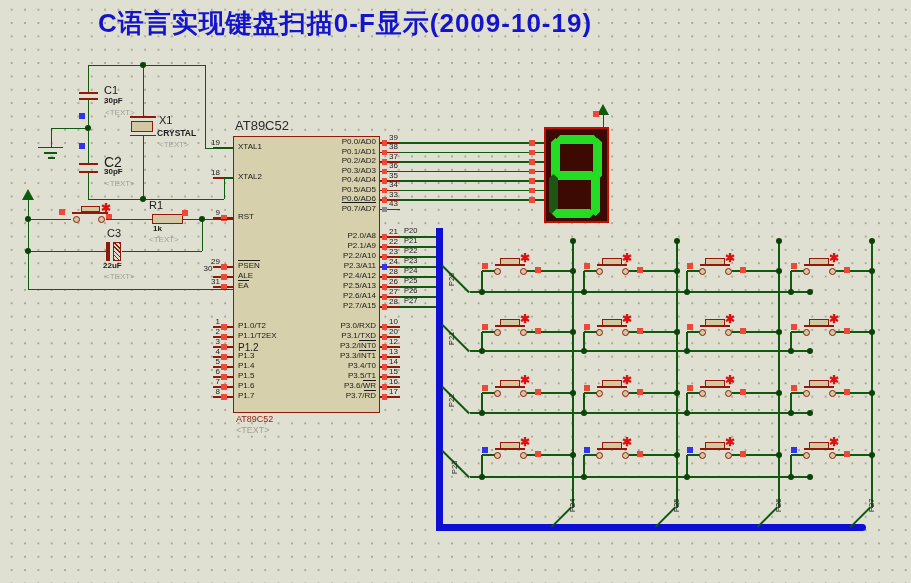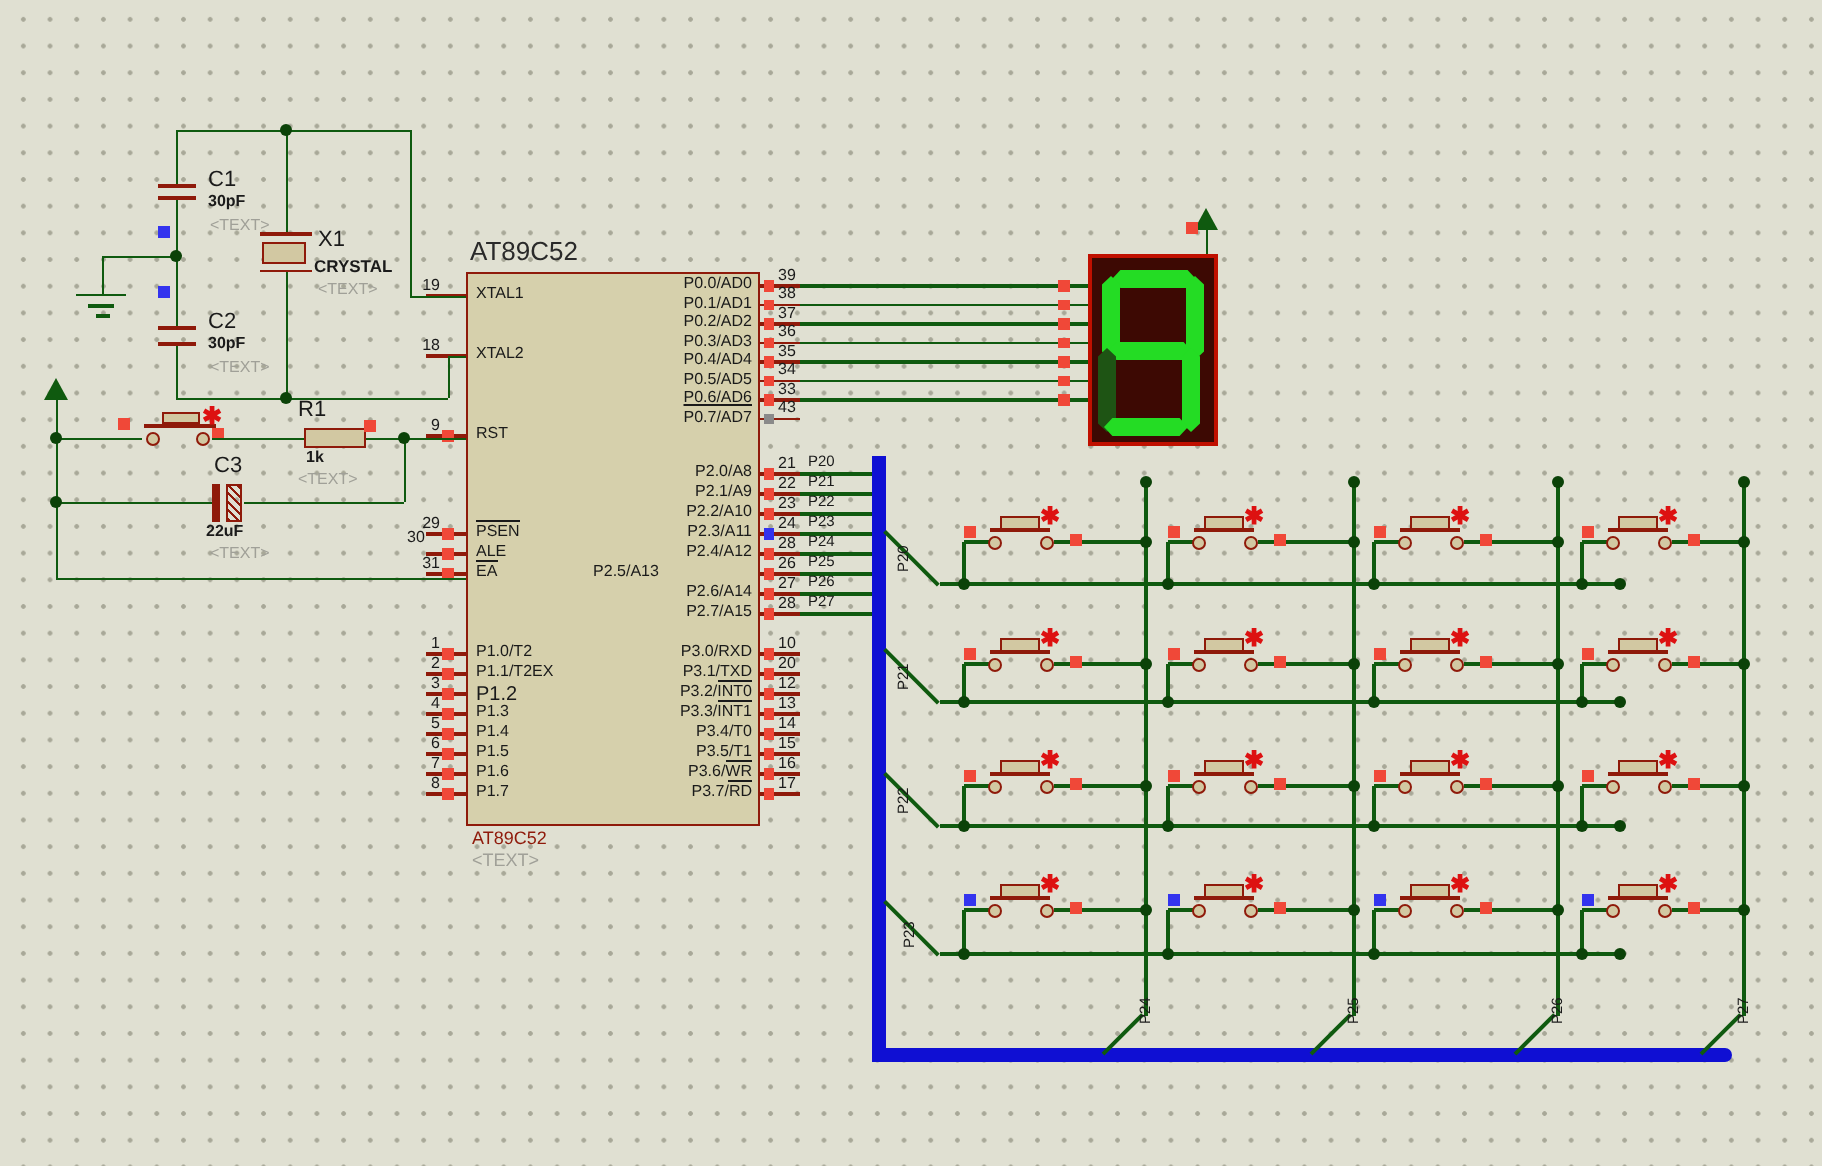--- a/index.html
+++ b/index.html
@@ -23,20 +23,21 @@
   #chip-bottom-ph{position:absolute;left:236px;top:426px;font-size:9px;color:#A0A098;}
   .seg{position:absolute;}
   .seg.h{width:42px;height:9px;clip-path:polygon(10% 0,90% 0,100% 50%,90% 100%,10% 100%,0 50%);}
   .seg.v{width:9px;height:42px;clip-path:polygon(0 10%,50% 0,100% 10%,100% 90%,50% 100%,0 90%);}
   .tri{position:absolute;width:0;height:0;border-left:6px solid rgba(0,0,0,0);border-right:6px solid rgba(0,0,0,0);border-bottom:11px solid #0F5A0F;}
 </style>
 </head>
 <body>
 
 <div id="canvas">
+  <div id="title" style="color: rgb(20, 20, 204);">C语言实现键盘扫描0-F显示(2009-10-19)</div>
   <div id="chip"></div>
   <div id="chip-ref" class="t">AT89C52</div>
   <div id="chip-bottom-ref" class="t">AT89C52</div>
   <div id="chip-bottom-ph" class="t">&lt;TEXT&gt;</div>
 <div class="abs" style="left: 213px; top: 147.25px; width: 20px; height: 1.5px; background: rgb(143, 26, 10);"></div>
     <div class="t" style="left: 196px; top: 138.5px; font-size: 8px; width: 24px; text-align: right;">19</div>
     <div class="t" style="left: 238px; top: 143px; font-size: 8px;">XTAL1</div>
     <div class="abs" style="left: 213px; top: 177.25px; width: 20px; height: 1.5px; background: rgb(143, 26, 10);"></div>
     <div class="t" style="left: 196px; top: 168.5px; font-size: 8px; width: 24px; text-align: right;">18</div>
     <div class="t" style="left: 238px; top: 173px; font-size: 8px;">XTAL2</div>
@@ -160,21 +161,21 @@
     <div class="t" style="left: 404px; top: 256.5px; font-size: 7.5px;">P23</div>
     <div class="abs" style="left: 380px; top: 276.25px; width: 20px; height: 1.5px; background: rgb(143, 26, 10);"></div>
     <div class="t" style="left: 389px; top: 267.5px; font-size: 8px;">28</div>
     <div class="sq" style="left: 381.5px; top: 274px; background: rgb(240, 72, 56);"></div>
     <div class="t" style="left: 250px; top: 272px; font-size: 8px; width: 126px; text-align: right;">P2.4/A12</div>
     <div class="abs" style="left: 400px; top: 276.25px; width: 36px; height: 1.5px; background: rgb(15, 90, 15);"></div>
     <div class="t" style="left: 404px; top: 266.5px; font-size: 7.5px;">P24</div>
     <div class="abs" style="left: 380px; top: 286.25px; width: 20px; height: 1.5px; background: rgb(143, 26, 10);"></div>
     <div class="t" style="left: 389px; top: 277.5px; font-size: 8px;">26</div>
     <div class="sq" style="left: 381.5px; top: 284px; background: rgb(240, 72, 56);"></div>
-    <div class="t" style="left: 250px; top: 282px; font-size: 8px; width: 126px; text-align: center;">P2.5/A13</div>
+    <div class="t" style="left: 250px; top: 282px; font-size: 8px; width: 126px; text-align: right;">P2.5/A13</div>
     <div class="abs" style="left: 400px; top: 286.25px; width: 36px; height: 1.5px; background: rgb(15, 90, 15);"></div>
     <div class="t" style="left: 404px; top: 276.5px; font-size: 7.5px;">P25</div>
     <div class="abs" style="left: 380px; top: 296.25px; width: 20px; height: 1.5px; background: rgb(143, 26, 10);"></div>
     <div class="t" style="left: 389px; top: 287.5px; font-size: 8px;">27</div>
     <div class="sq" style="left: 381.5px; top: 294px; background: rgb(240, 72, 56);"></div>
     <div class="t" style="left: 250px; top: 292px; font-size: 8px; width: 126px; text-align: right;">P2.6/A14</div>
     <div class="abs" style="left: 400px; top: 296.25px; width: 36px; height: 1.5px; background: rgb(15, 90, 15);"></div>
     <div class="t" style="left: 404px; top: 286.5px; font-size: 7.5px;">P26</div>
     <div class="abs" style="left: 380px; top: 306.25px; width: 20px; height: 1.5px; background: rgb(143, 26, 10);"></div>
     <div class="t" style="left: 389px; top: 297.5px; font-size: 8px;">28</div>
@@ -266,21 +267,21 @@
       <div class="abs" style="left: 6.5px; top: 14.5px; width: 7px; height: 7px; border-radius: 50%; background: rgb(210, 200, 162); border: 1.5px solid rgb(143, 26, 10); box-sizing: border-box;"></div>
       <div class="abs" style="left: 31.5px; top: 14.5px; width: 7px; height: 7px; border-radius: 50%; background: rgb(210, 200, 162); border: 1.5px solid rgb(143, 26, 10); box-sizing: border-box;"></div>
     </div>
     <div class="t" style="left: 101px; top: 202px; font-size: 12px; color: rgb(221, 17, 17); font-weight: bold;">✱</div>
     <div class="sq" style="left: 59px; top: 209px; background: rgb(240, 72, 56);"></div>
     <div class="sq" style="left: 106px; top: 213.5px; background: rgb(240, 72, 56);"></div>
     <div class="sq" style="left: 182px; top: 210px; background: rgb(240, 72, 56);"></div>
     <div class="t" style="left: 104px; top: 84px; font-size: 11px;">C1</div>
     <div class="t" style="left: 104px; top: 97px; font-size: 8px; font-weight: bold;">30pF</div>
     <div class="t" style="left: 105px; top: 109px; font-size: 8px; color: rgb(160, 160, 152);">&lt;TEXT&gt;</div>
-    <div class="t" style="left: 104px; top: 155px; font-size: 11px;">C2</div>
+    <div class="t" style="left: 104px; top: 155px; font-size: 14px;">C2</div>
     <div class="t" style="left: 104px; top: 168px; font-size: 8px; font-weight: bold;">30pF</div>
     <div class="t" style="left: 105px; top: 180px; font-size: 8px; color: rgb(160, 160, 152);">&lt;TEXT&gt;</div>
     <div class="t" style="left: 159px; top: 114px; font-size: 11px;">X1</div>
     <div class="t" style="left: 157px; top: 129px; font-size: 8.5px; font-weight: bold;">CRYSTAL</div>
     <div class="t" style="left: 159px; top: 141px; font-size: 8px; color: rgb(160, 160, 152);">&lt;TEXT&gt;</div>
     <div class="t" style="left: 149px; top: 199px; font-size: 11px;">R1</div>
     <div class="t" style="left: 153px; top: 225px; font-size: 8px; font-weight: bold;">1k</div>
     <div class="t" style="left: 149px; top: 236px; font-size: 8px; color: rgb(160, 160, 152);">&lt;TEXT&gt;</div>
     <div class="t" style="left: 107px; top: 227px; font-size: 11px;">C3</div>
     <div class="t" style="left: 103px; top: 262px; font-size: 8px; font-weight: bold;">22uF</div>

